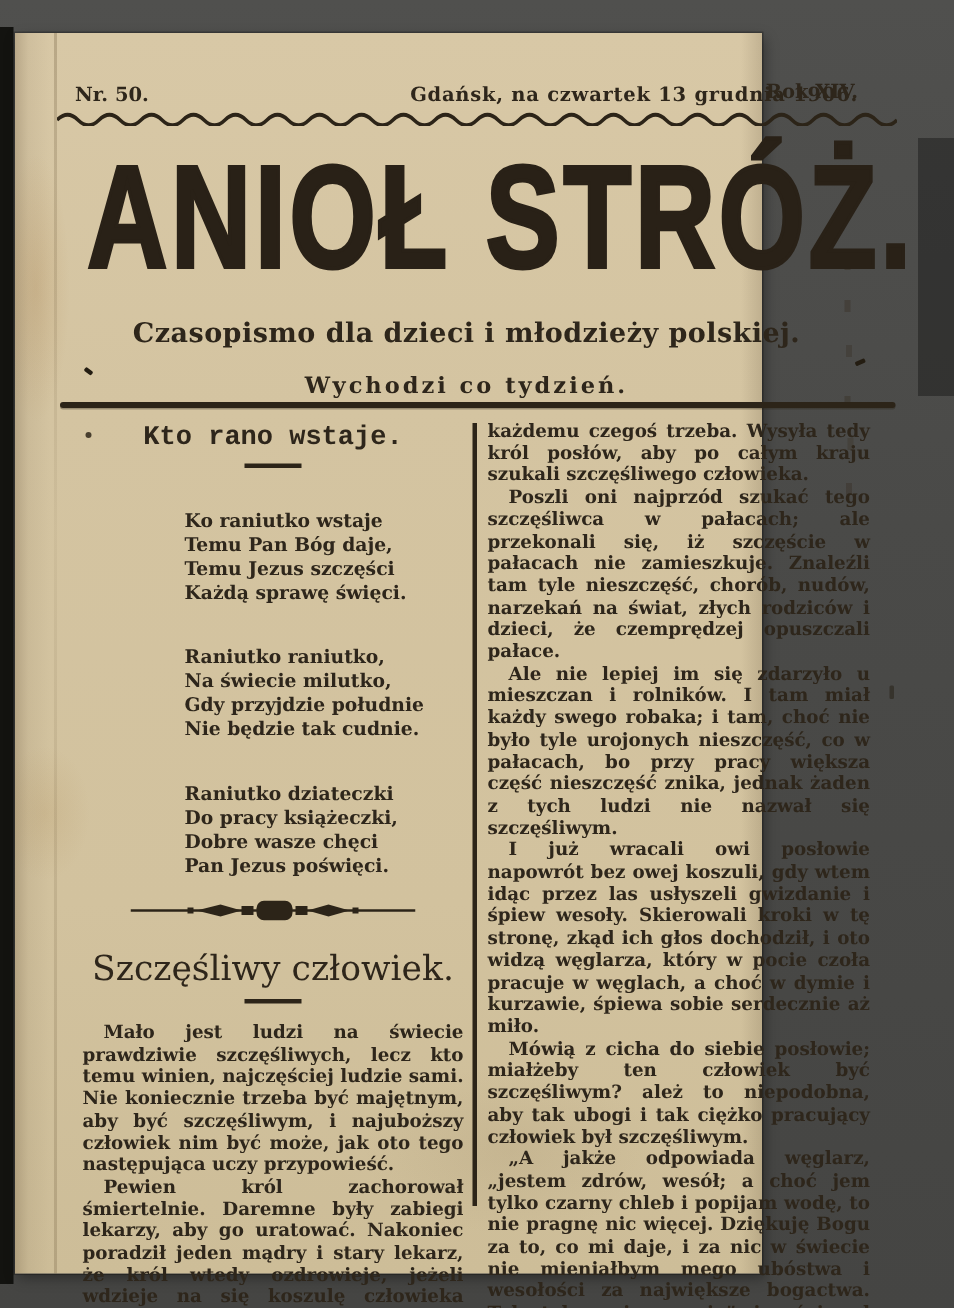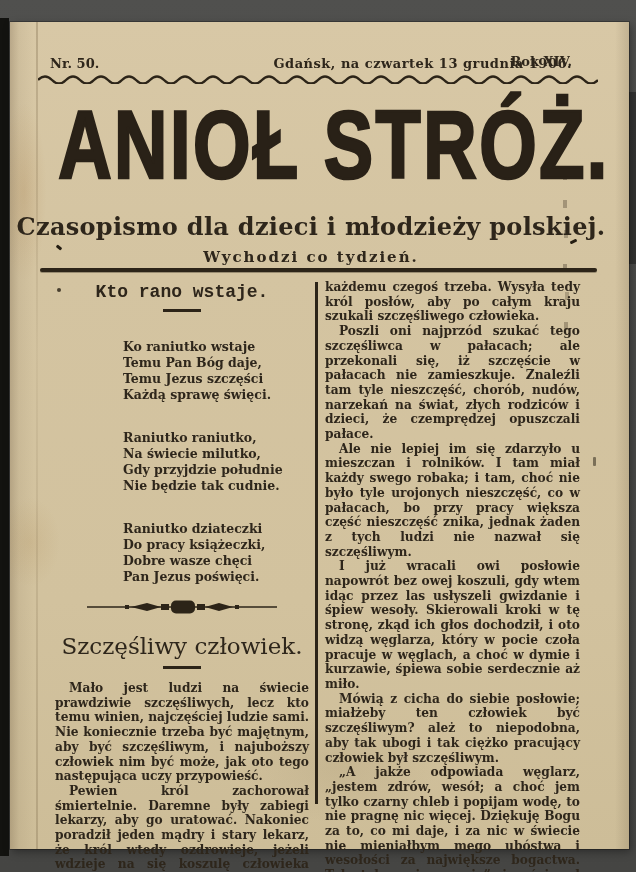--- a/index.html
+++ b/index.html
@@ -1,20 +1,20 @@
 <!DOCTYPE html>
 <html><head>
 <meta charset="utf-8">
 <style>
   html,body{margin:0;padding:0;width:636px;height:872px;background:#4b4b49;overflow:hidden;
     font-family:"DejaVu Serif", serif;}
   .stage{position:relative;width:636px;height:872px;background:linear-gradient(180deg,#50504e 0%,#4a4a48 40%,#454543 100%);}
   .left-strip{position:absolute;left:0;top:18px;width:9px;height:838px;background:#131310;}
   .corner-shadow{position:absolute;left:612px;top:92px;width:24px;height:172px;background:rgba(10,10,10,.38);}
-  .paper{position:absolute;left:10px;top:22px;width:619px;height:827px;
+  .paper{position:absolute;left:10px;top:22px;width:498px;height:827px;
     background:
       radial-gradient(ellipse 140px 80px at 330px 745px, rgba(120,100,66,.10), transparent 70%),
       radial-gradient(ellipse 30px 120px at 14px 170px, rgba(160,110,50,.18), transparent 75%),
       radial-gradient(ellipse 40px 60px at 20px 520px, rgba(160,120,60,.14), transparent 75%),
       linear-gradient(90deg, rgba(60,40,20,.20) 0, rgba(60,40,20,.06) 9px, rgba(0,0,0,0) 24px),
       linear-gradient(270deg, rgba(60,45,25,.14) 0, rgba(0,0,0,0) 14px),
       linear-gradient(180deg,#d8c8a6 0%,#d4c4a1 30%,#d2c29e 70%,#cdbd98 100%);
     box-shadow:0 0 0 1px rgba(0,0,0,.25), 2px 3px 8px rgba(0,0,0,.35);
     color:#2e261b;}
   .crease{position:absolute;left:26px;top:0;width:2px;height:827px;background:linear-gradient(180deg,rgba(90,70,40,.25),rgba(90,70,40,.05) 40%,rgba(90,70,40,.22));}
@@ -23,21 +23,21 @@
       2px 120px 0 rgba(50,38,24,.25), 1px 150px 0 rgba(50,38,24,.3);}
   .header-row{position:absolute;left:40px;top:34px;width:522px;height:18px;font-weight:bold;font-size:13px;}
   .issue-no{position:absolute;left:0;top:0;}
   .dateline{position:absolute;left:0;right:0;text-align:right;letter-spacing:.5px;}
   .volume{position:absolute;right:0;top:-2px;}
   .wavy{position:absolute;left:28px;top:52px;width:560px;height:10px;}
   .masthead-title{position:absolute;left:0;top:58px;width:602px;height:130px;text-align:center;
     font-family:"Liberation Sans", sans-serif;font-weight:bold;font-size:88px;line-height:130px;
     color:#29211758;color:#292117;letter-spacing:3px;-webkit-text-stroke:2.5px #292117;
     transform:scale(.84,1.1);transform-origin:50% 50%;white-space:nowrap;}
-  .subtitle{position:absolute;left:0;top:190px;width:602px;text-align:center;font-weight:bold;font-size:24px;letter-spacing:.3px;}
+  .subtitle{position:absolute;left:0;top:190px;width:602px;text-align:center;font-weight:bold;font-size:18px;letter-spacing:.3px;}
   .frequency{position:absolute;left:0;top:226px;width:602px;text-align:center;font-weight:bold;font-size:15px;letter-spacing:2px;}
   .thick-rule{position:absolute;left:30px;top:246px;width:557px;height:4px;background:#2c2418;border-radius:2px;
     box-shadow:0 1px 0 rgba(44,36,24,.35);}
   .cols{position:absolute;left:45px;top:258px;width:525px;}
   .col-rule{position:absolute;left:260px;top:2px;width:3px;height:522px;background:#2c2418;}
   .col-left{position:absolute;left:0;top:0;width:254px;}
   .col-right{position:absolute;left:270px;top:0;width:255px;}
   .poem-title{text-align:center;font-weight:bold;font-size:18px;margin:2px 0 0 0;font-family:Liberation Mono, monospace;}
   .small-rule{width:38px;height:3px;background:#2c2418;margin:7px auto 12px auto;}
   .stanzas{margin-left:68px;}

